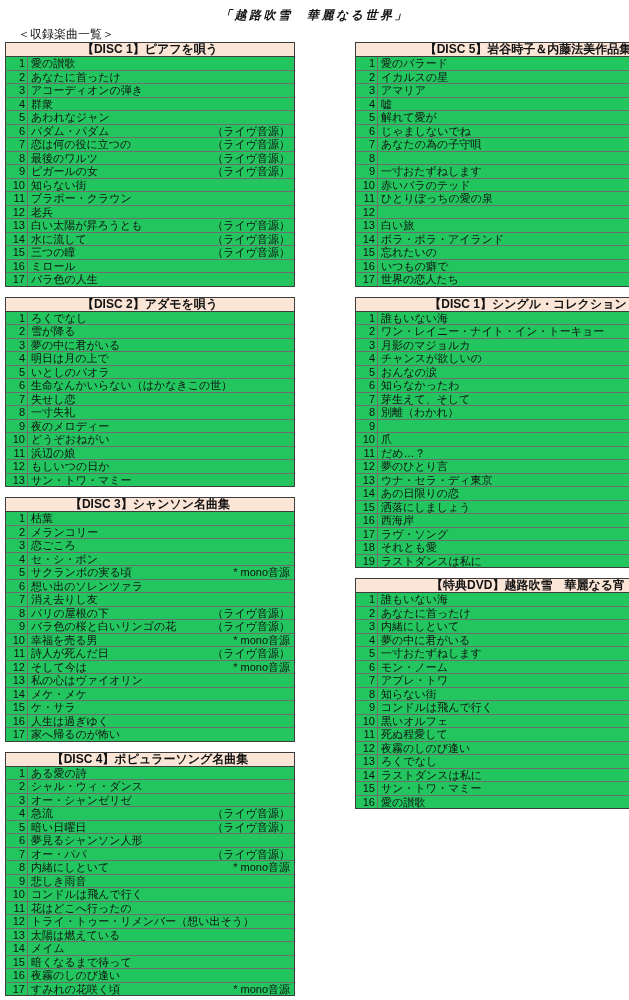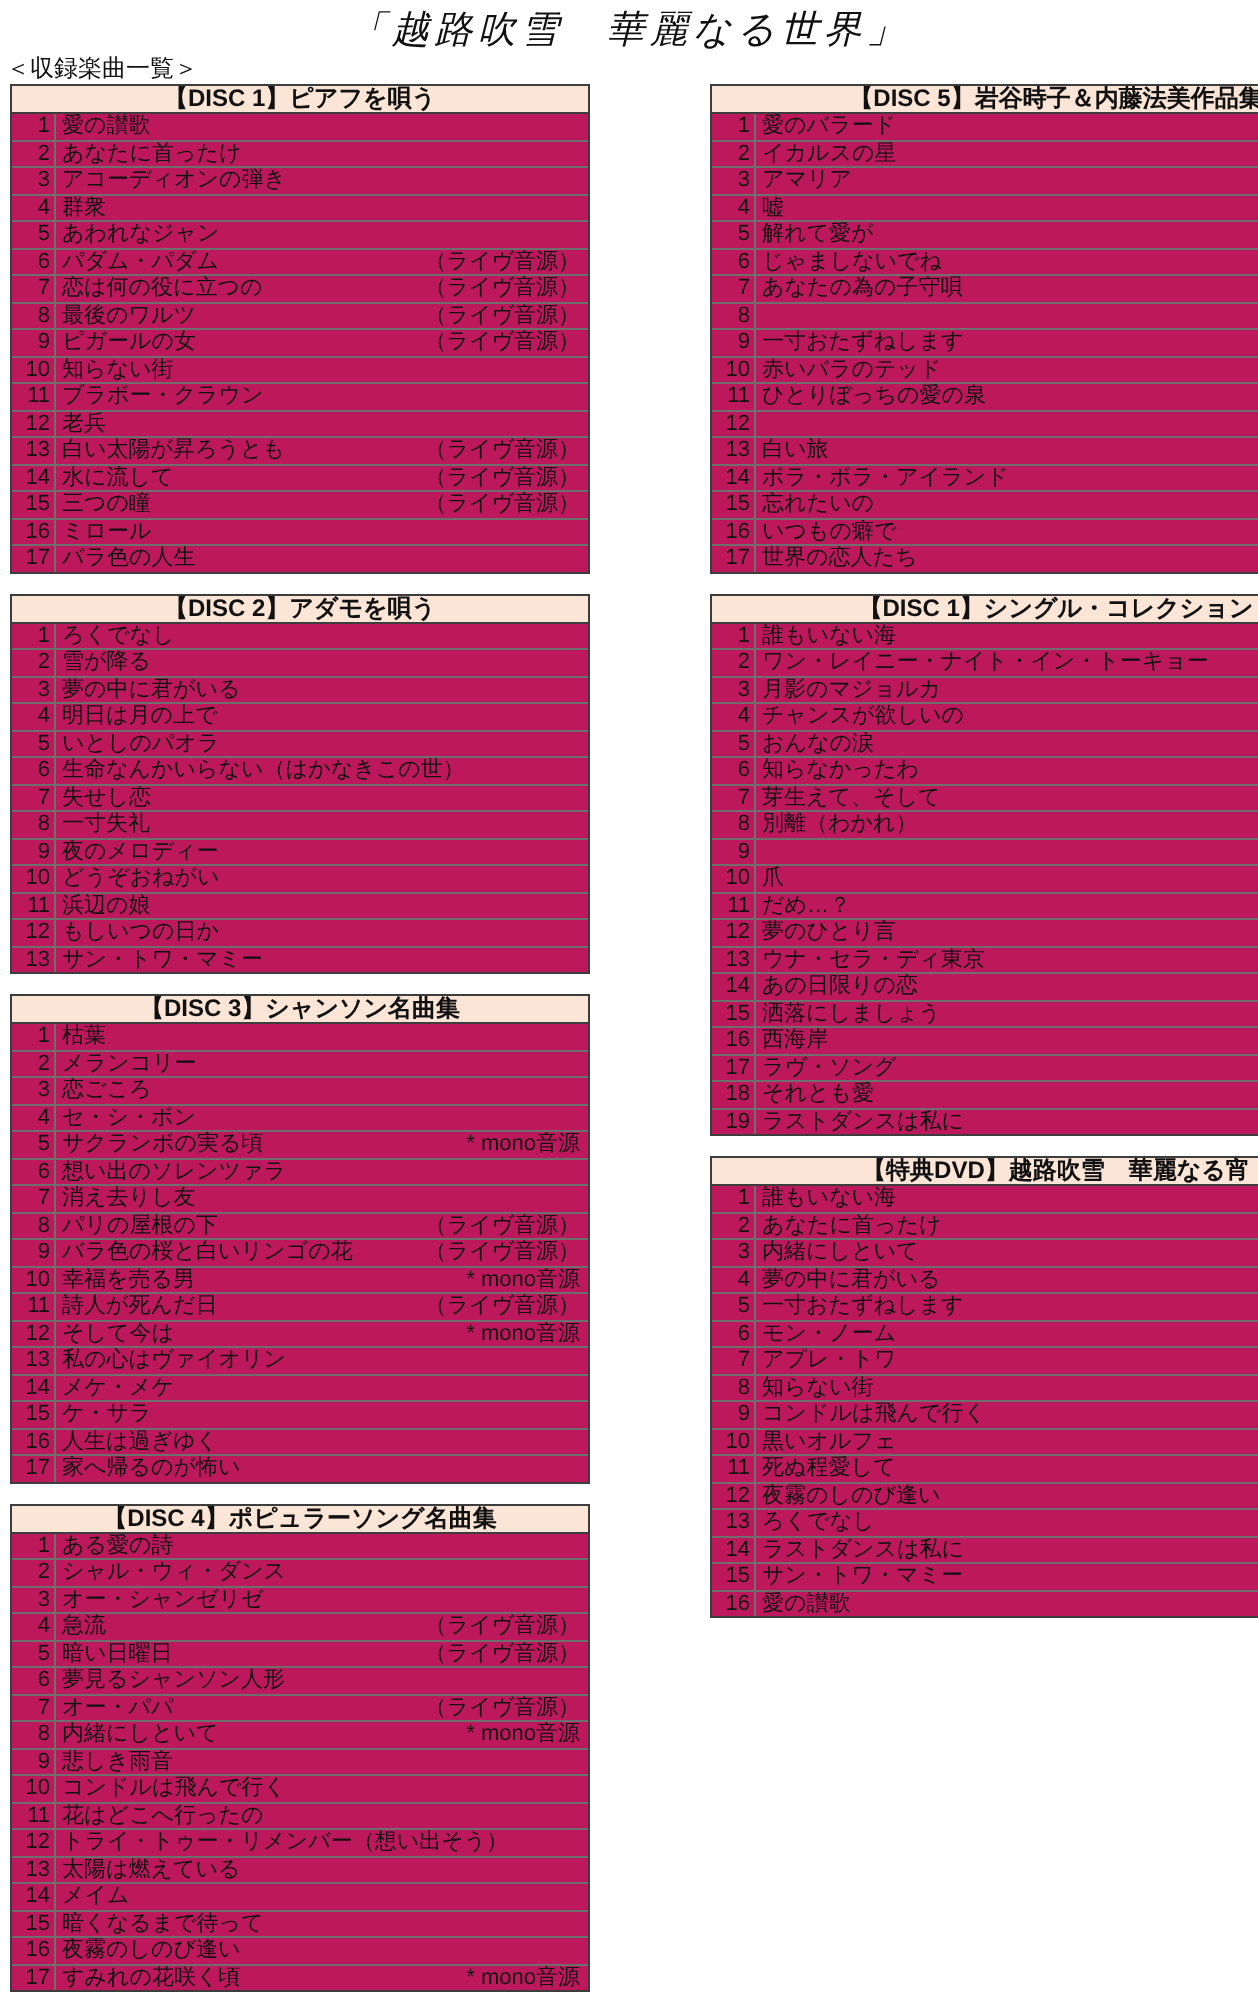--- a/index.html
+++ b/index.html
@@ -10,37 +10,37 @@
   }
   *{box-sizing:border-box;}
   html,body{margin:0;padding:0;}
   body{
     width:629px;height:1000px;overflow:hidden;background:#ffffff;
     color:var(--text);
     font-family:"Liberation Sans","DejaVu Sans",sans-serif;
   }
   .page-title{
     font-family:"DejaVu Serif","Liberation Serif",serif;
-    font-style:italic;font-weight:normal;
-    font-size:19px;line-height:20px;letter-spacing:2.5px;
+    font-style:italic;font-weight:bold;
+    font-size:12px;line-height:20px;letter-spacing:2.5px;
     text-align:center;padding-top:5px;
   }
   .subtitle{
-    font-size:12px;line-height:14px;margin:2px 0 1px 3px;
+    font-size:12px;line-height:14px;margin:2px 0 1px 18px;
   }
   .columns{
     display:flex;align-items:flex-start;
     padding:0 4px 0 5px;
   }
   .col-left{width:290px;flex:none;}
   .col-right{width:346px;flex:none;margin-left:60px;}
   .section{
     border:1px solid var(--border-outer);
     margin-bottom:10px;
-    background:#be185d;
+    background:#22c55e;
   }
   .section-header{
     background:var(--header-bg);
     border-bottom:1px solid var(--border-outer);
     font-weight:bold;font-size:12px;line-height:13px;height:14px;
     text-align:center;
     white-space:nowrap;overflow:hidden;
   }
   .row{
     display:flex;height:13.5px;

